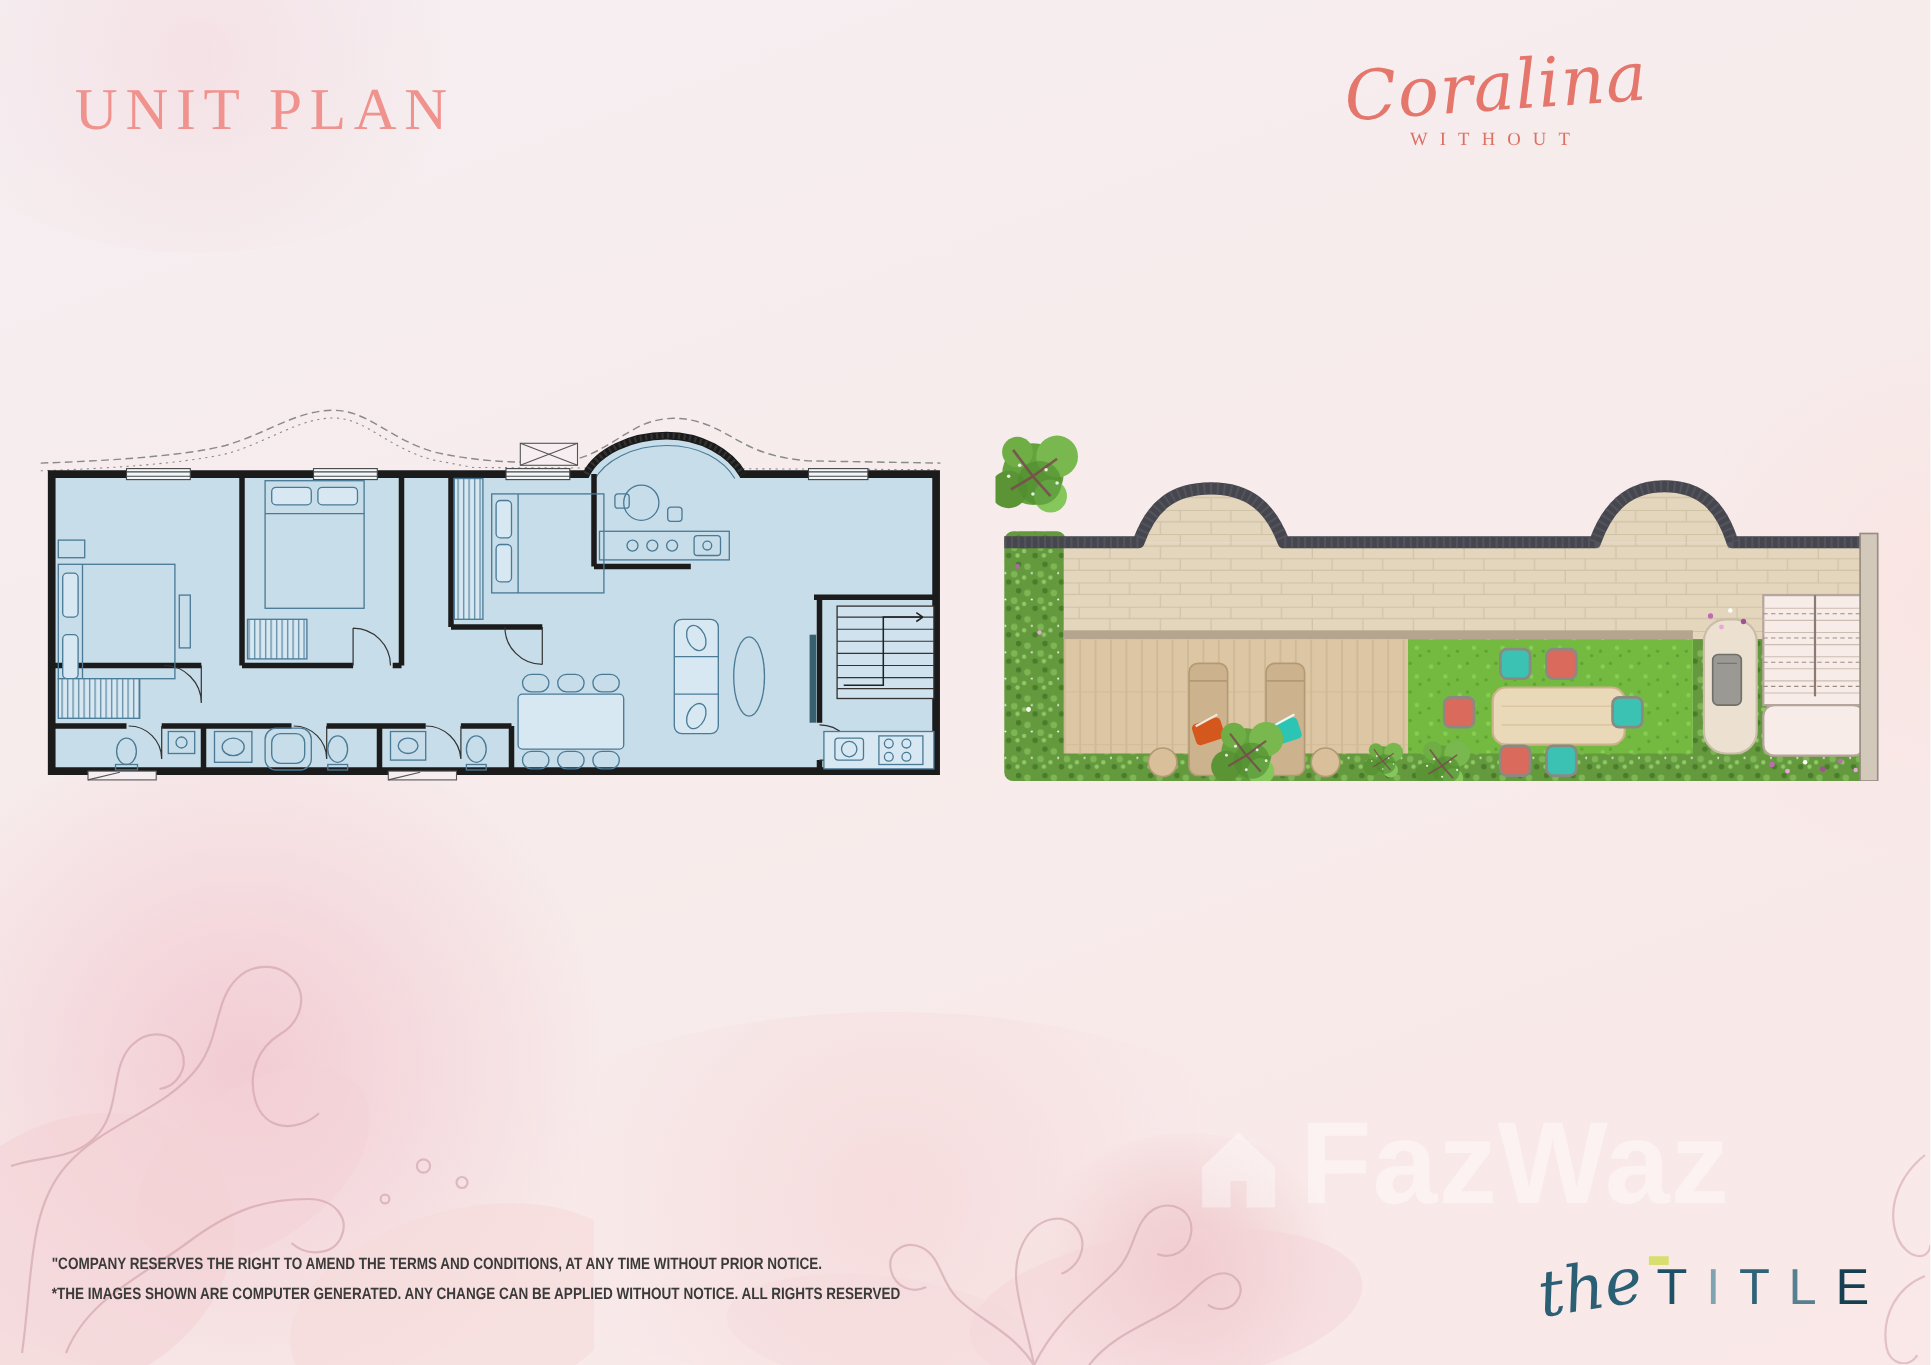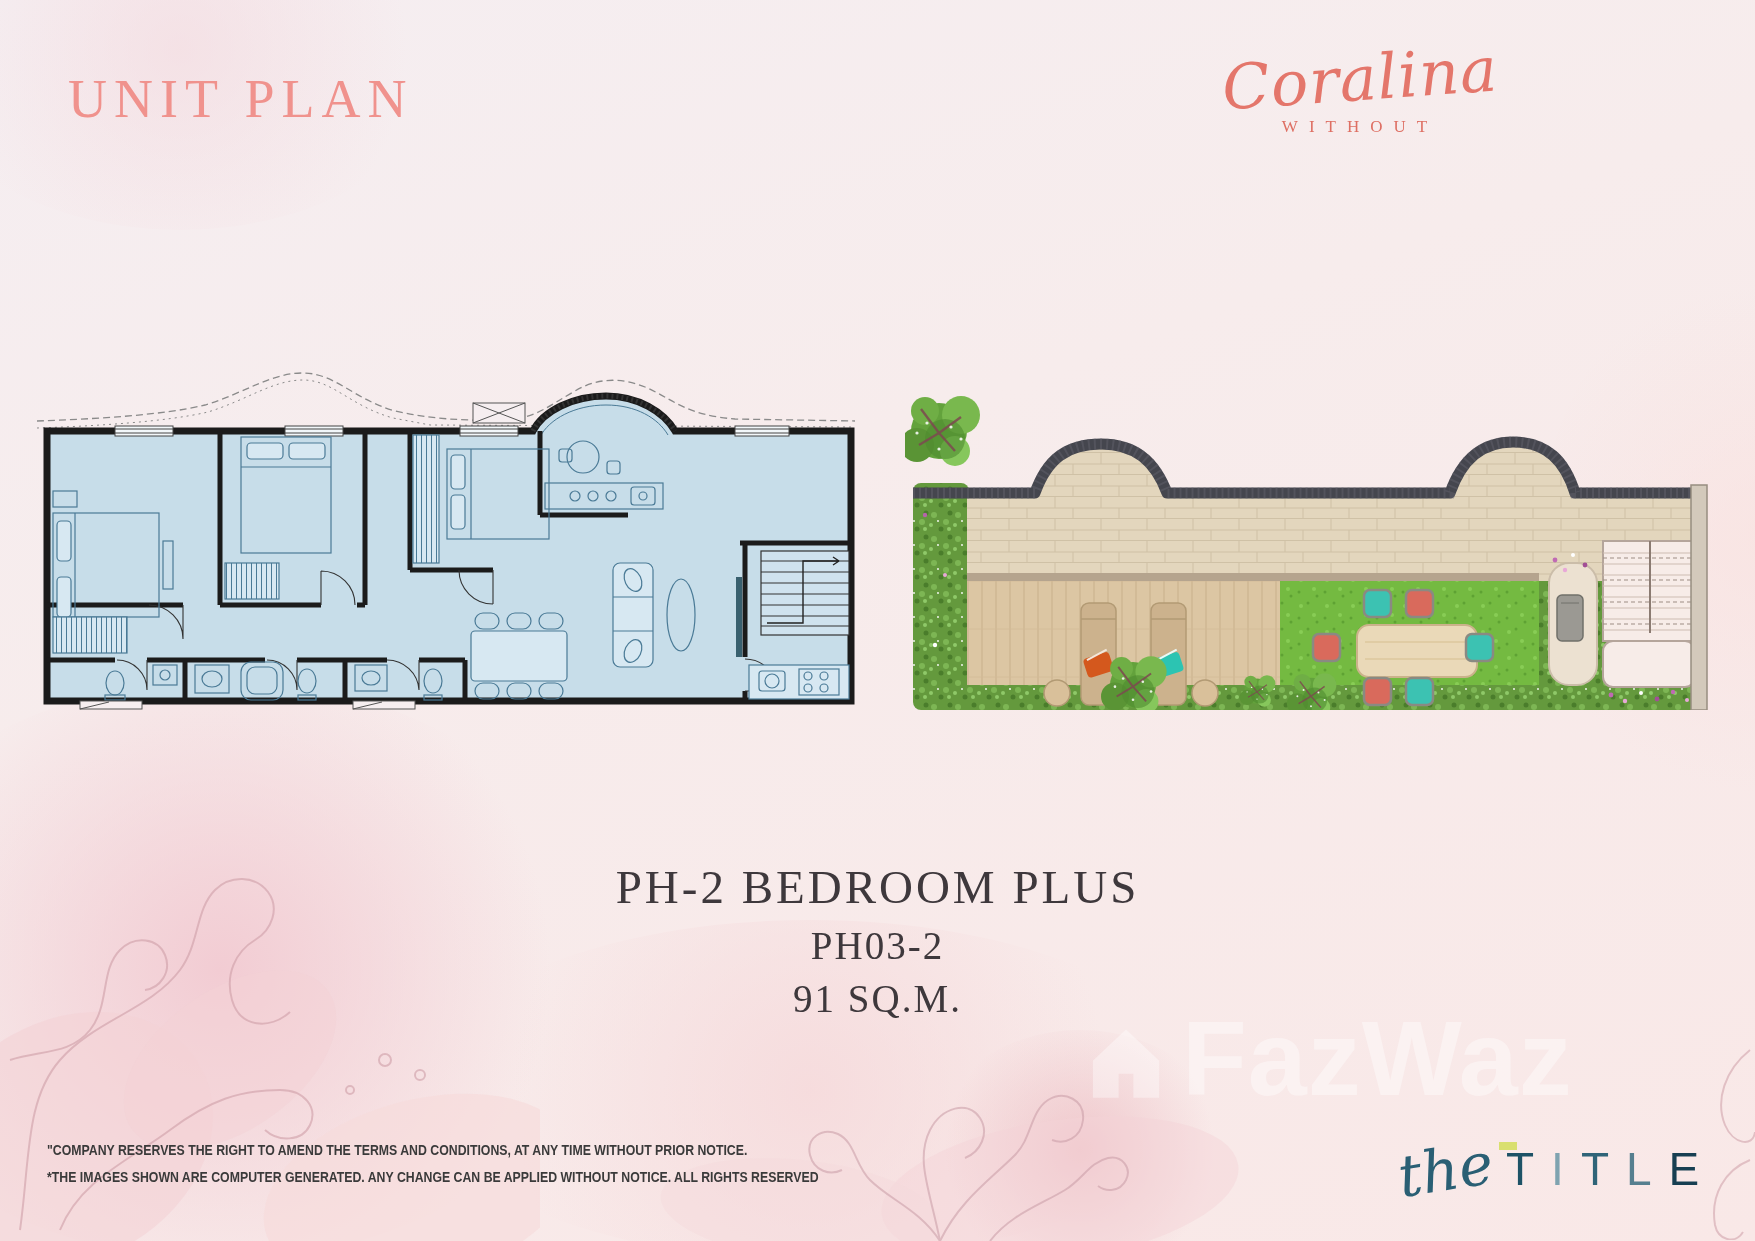--- a/index.html
+++ b/index.html
@@ -416,25 +416,20 @@
         <circle cx="736" cy="328" r="2" fill="#ffffff"></circle>
         <circle cx="752" cy="334" r="2.4" fill="#a24f96"></circle>
         <circle cx="768" cy="327" r="2.2" fill="#c06ab4"></circle>
         <circle cx="782" cy="335" r="2" fill="#e8a8d8"></circle>
       <circle cx="20" cy="150" r="2.2" fill="#b565aa"></circle>
         <circle cx="40" cy="210" r="2" fill="#e8a8d8"></circle>
         <circle cx="30" cy="280" r="2.2" fill="#ffffff"></circle>
     </g>
   </svg>
 
-  <div id="unit-info">
-    <div class="l1">PH-2 BEDROOM PLUS</div>
-    <div class="l2">PH03-2</div>
-    <div class="l3">91 SQ.M.</div>
-  </div>
 
   <div id="watermark">
     <svg width="92" height="92" viewBox="0 0 100 100">
       <path d="M14,52 L50,18 L86,52 V92 H58 V66 H42 V92 H14 Z" fill="rgba(255,255,255,.38)"></path>
     </svg>
     <span class="wm-text">FazWaz</span>
   </div>
 
   <div id="disclaimer">
     <div>"COMPANY RESERVES THE RIGHT TO AMEND THE TERMS AND CONDITIONS, AT ANY TIME WITHOUT PRIOR NOTICE.</div>

